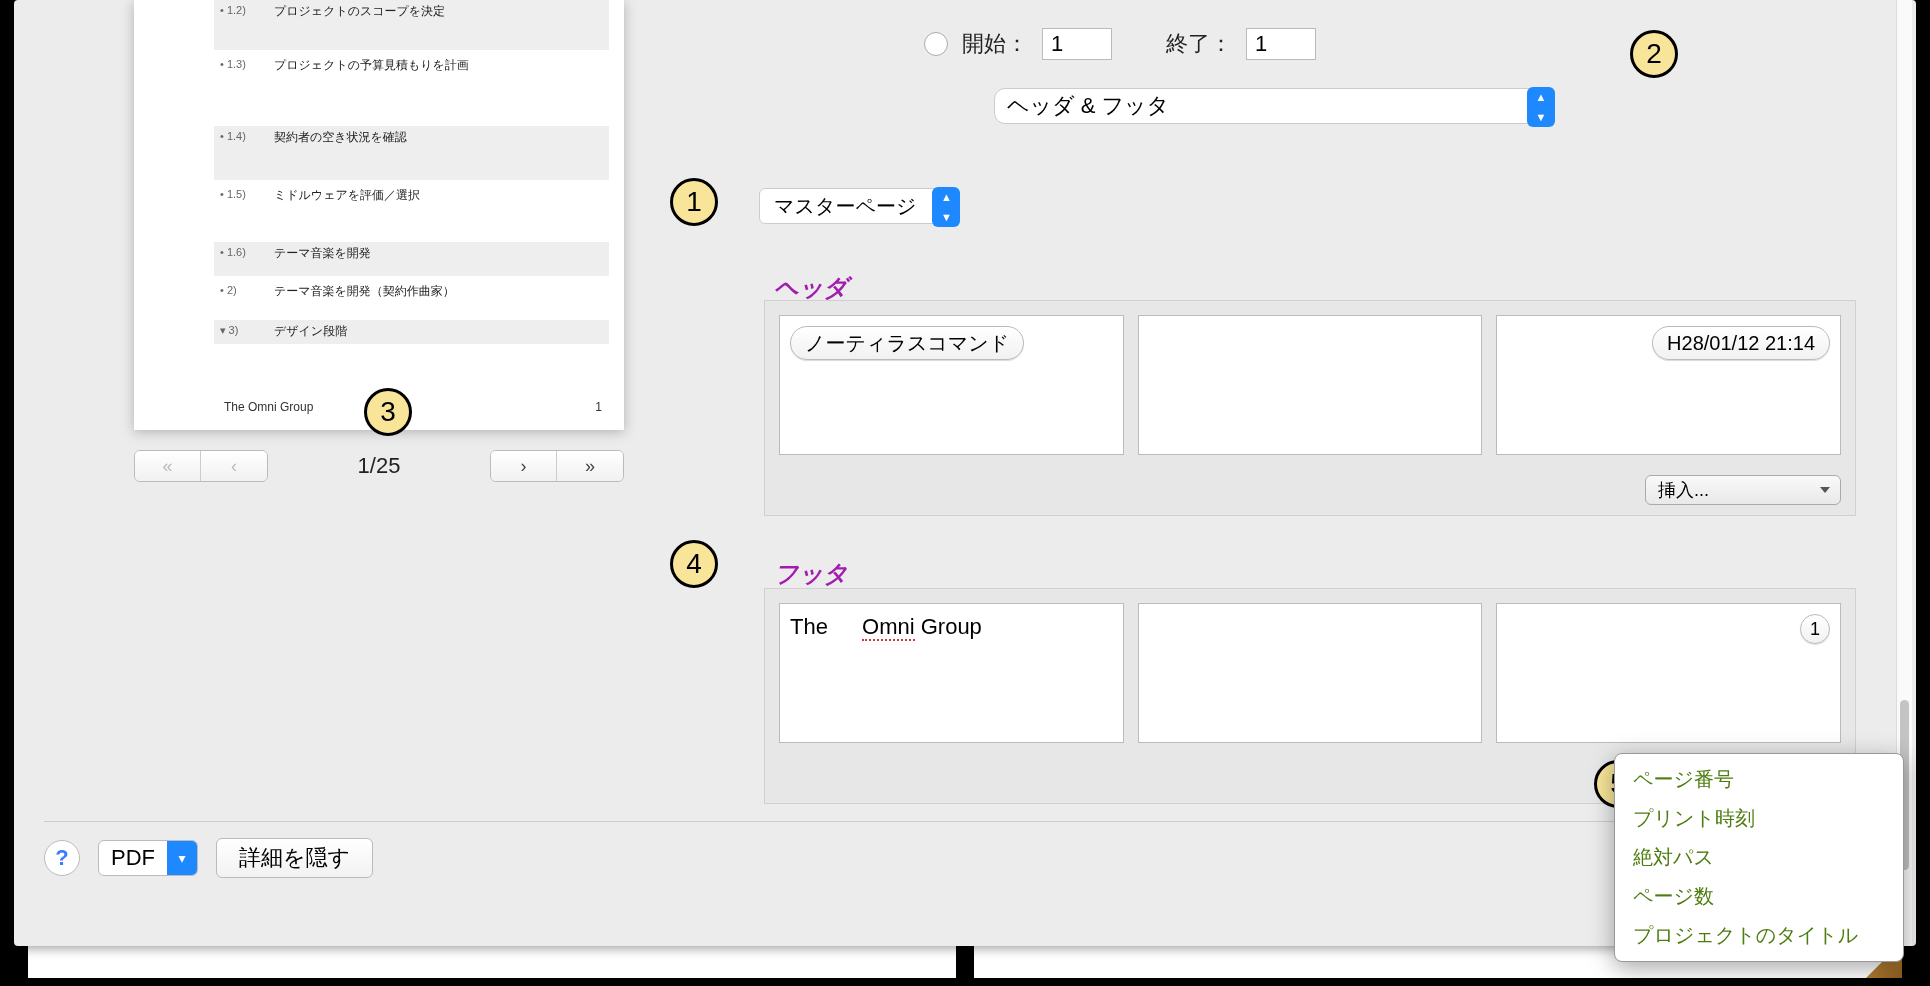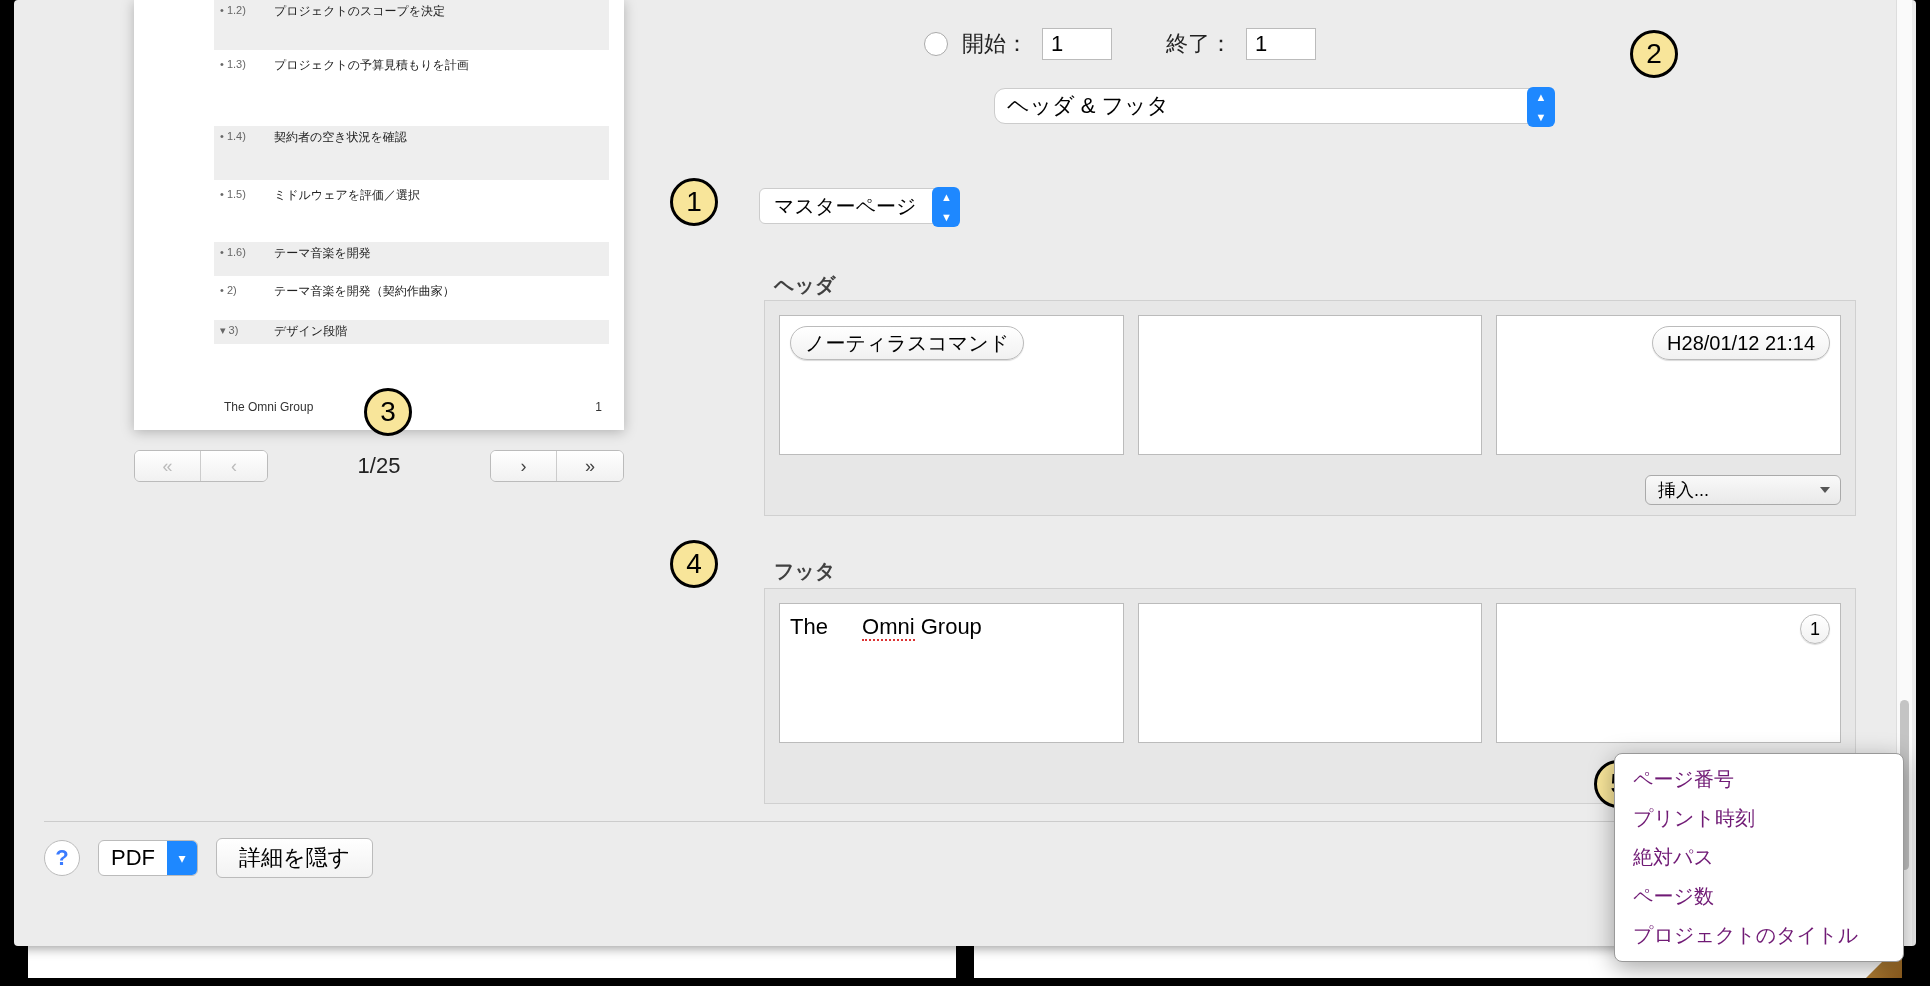--- a/index.html
+++ b/index.html
@@ -176,21 +176,21 @@
     position: absolute;
     left: 90px; right: 0;
     background: #e7e7e7; 
     border: 1px solid #d0d0d0;
     padding: 14px;
   }
   .panel.hdr { top: 300px; height: 216px; }
   .panel.ftr { top: 588px; height: 216px; }
   .panel-title {
     position:absolute;
-    font-size: 20px; font-weight: 600; color:#404040;
+    font-size: 24px; font-weight: 600; color:#a21caf;font-style:italic;
   }
   .title-header { left: 100px; top: 272px; }
   .title-footer { left: 100px; top: 558px; }
 
   .tri {
     display:flex; gap:14px;
     height: 140px;
   }
   .cell {
     flex:1;
@@ -305,21 +305,21 @@
     background:#fff;
     border:1px solid #999;
     border-radius:8px;
     box-shadow: 0 6px 24px rgba(0,0,0,.35);
     padding: 6px 0;
     z-index: 100;
   }
   .popup .item {
     padding: 6px 18px;
     font-size: 20px;
-    color:#701a75;
+    color:#4d7c0f;
   }
 
   
   .winstrip {
     position:absolute;
     left: 28px; right: 28px; bottom: 8px;
     height: 36px;
     display:flex; gap: 18px;
   }
   .winstrip .w {

